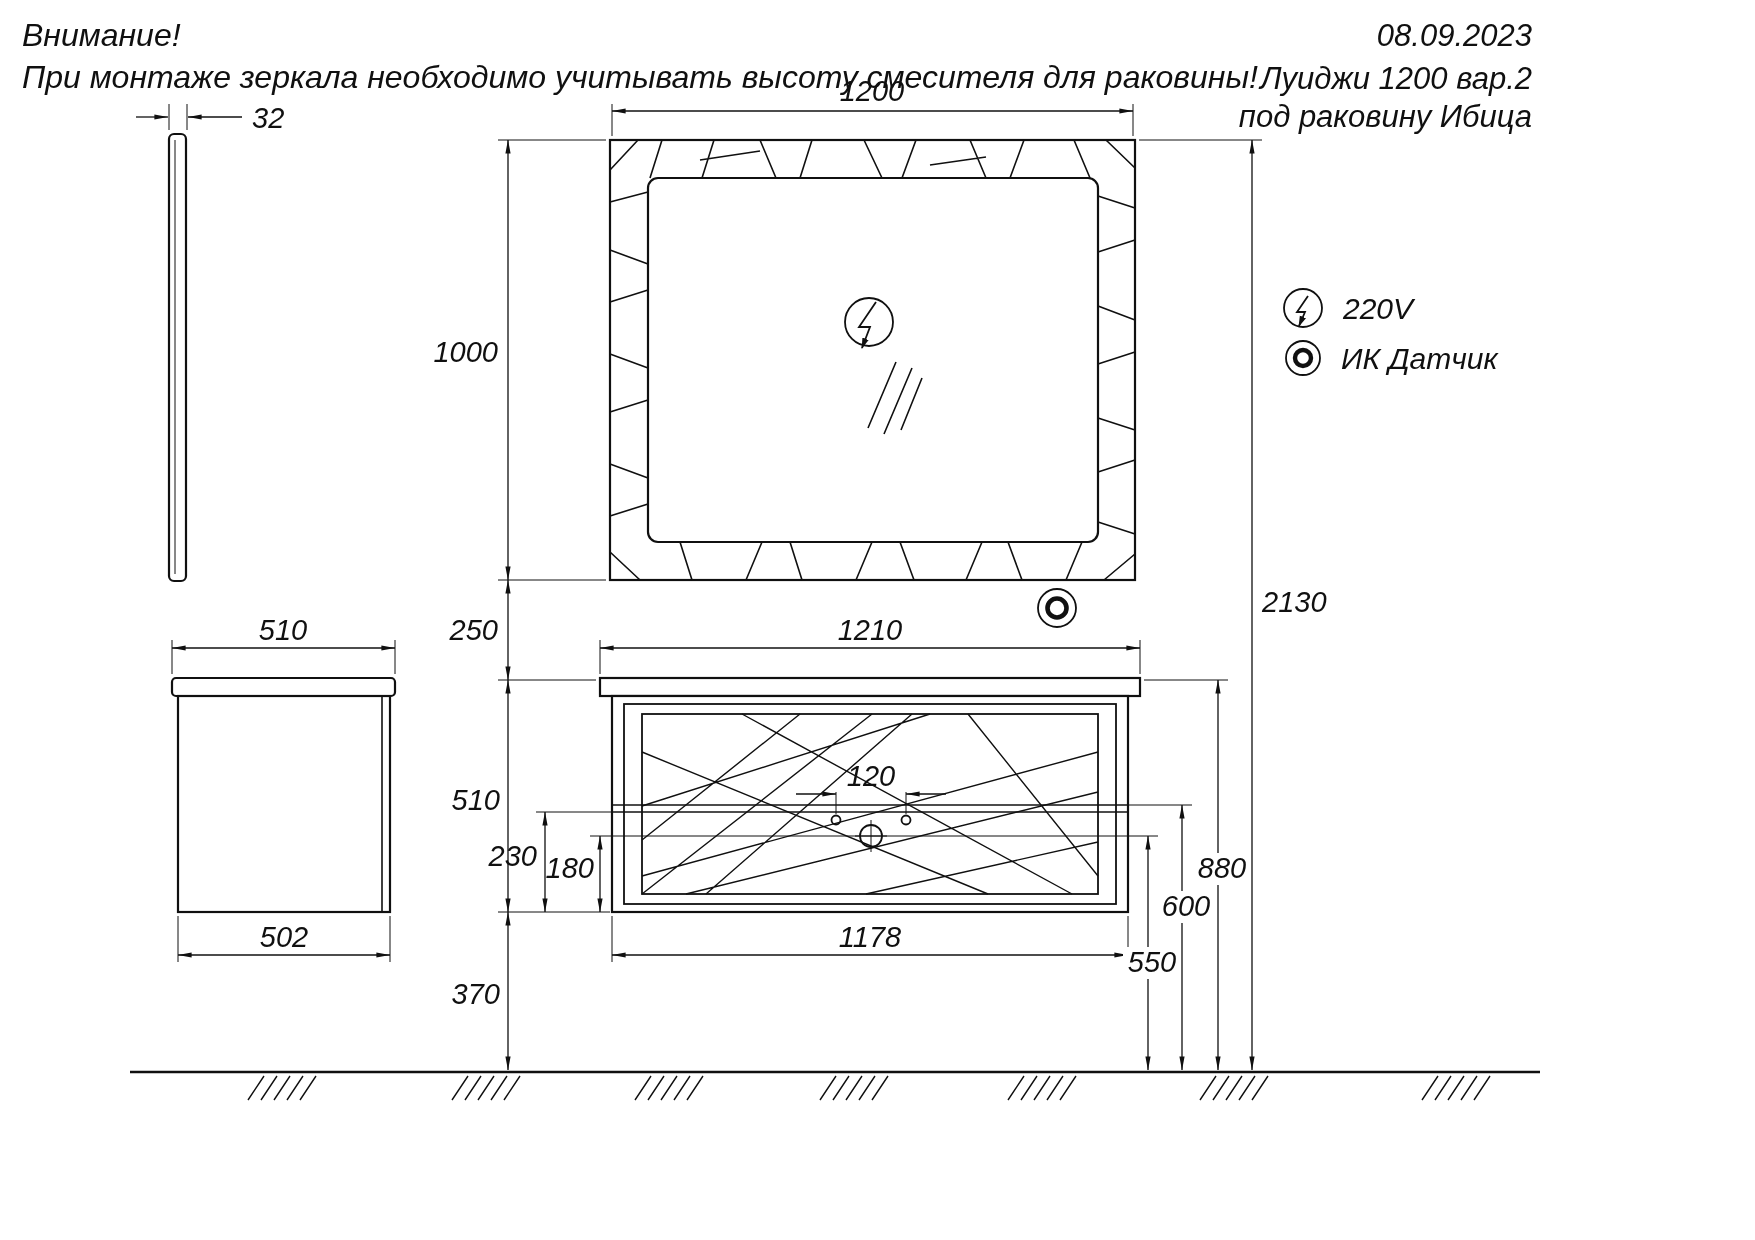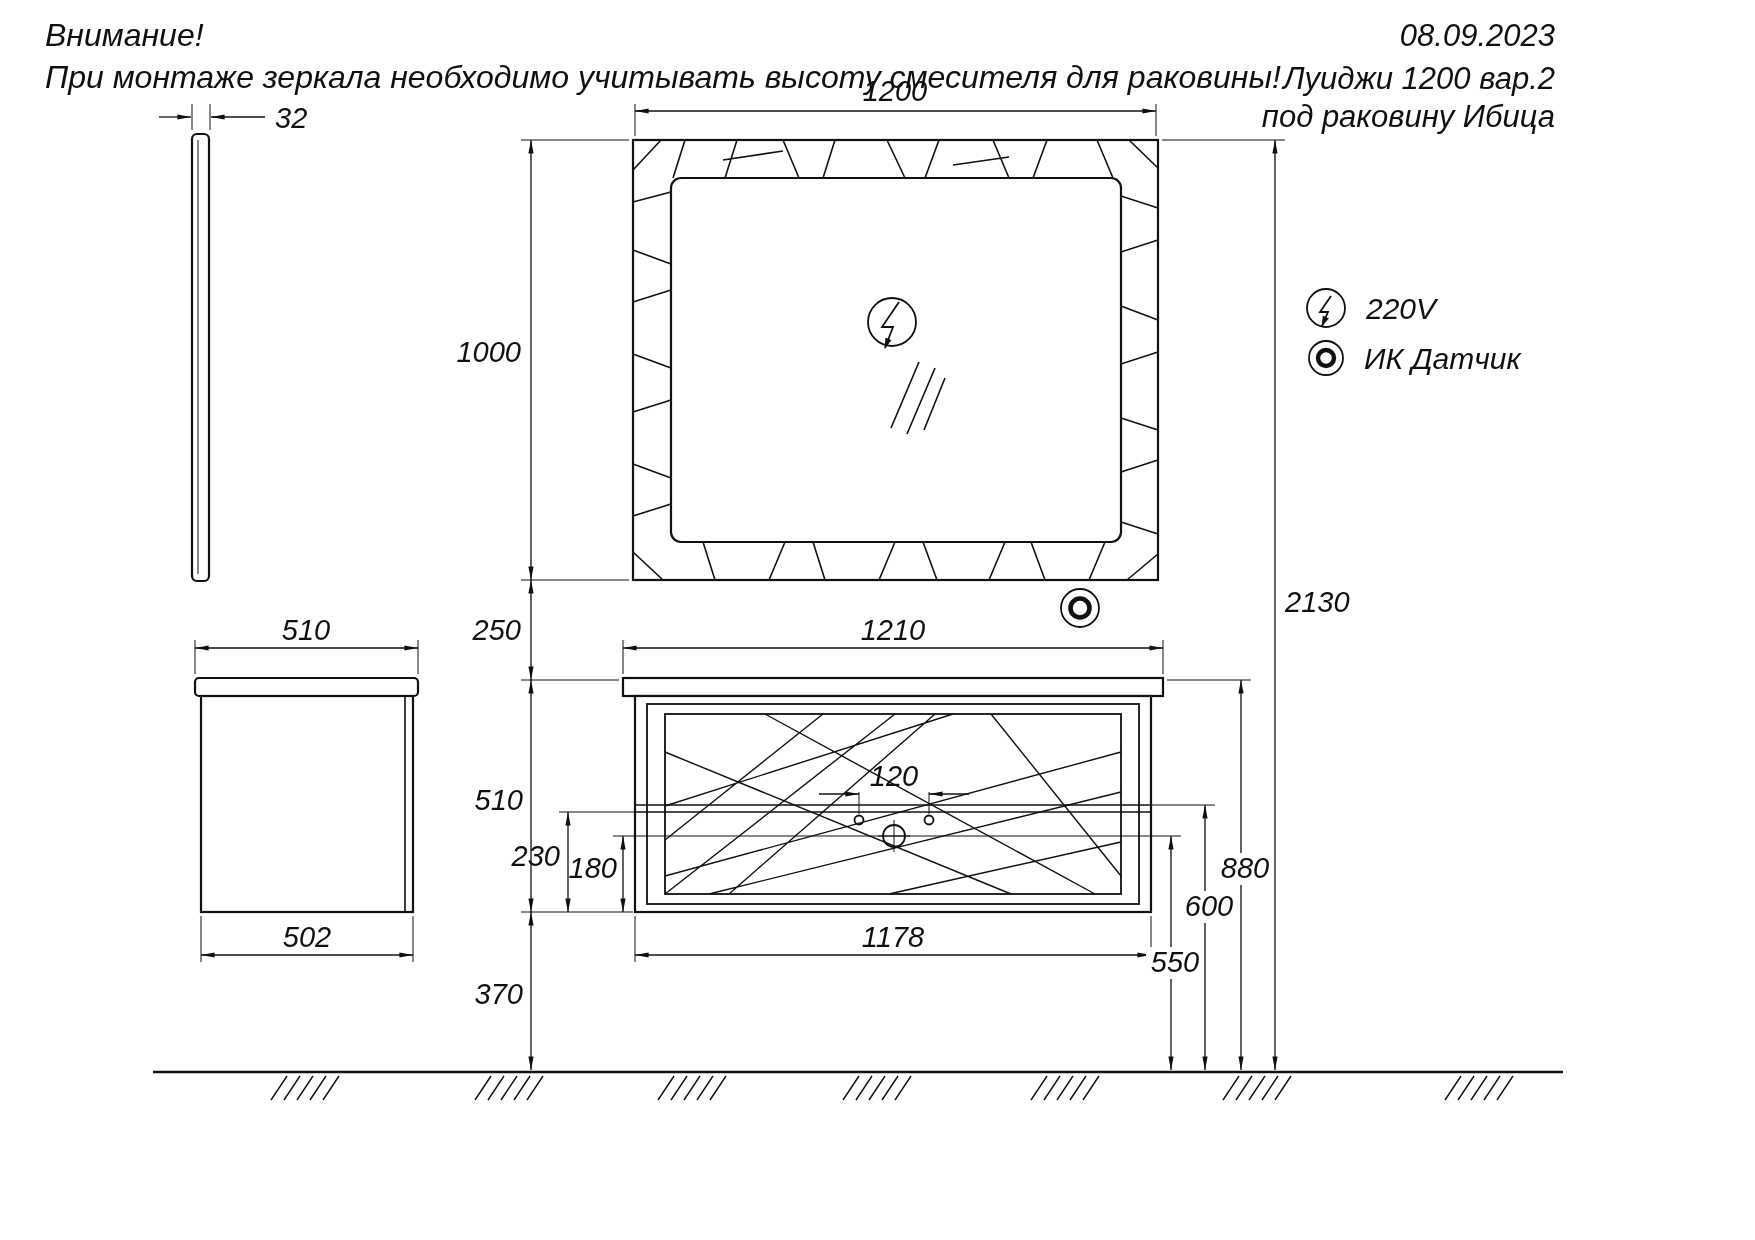--- a/index.html
+++ b/index.html
@@ -1,16 +1,16 @@
 <!DOCTYPE html>
 <html><head>
 <meta charset="utf-8">
 <style>
   html,body{margin:0;padding:0;background:#ffffff;}
-  .sheet{width:1449px;height:1240px;background:#fff;position:relative;font-family:"Liberation Sans",sans-serif;padding-left:23px;}
+  .sheet{width:1449px;height:1240px;background:#fff;position:relative;font-family:"Liberation Sans",sans-serif;}
   svg{display:block;}
   text{font-family:"Liberation Sans",sans-serif;font-style:italic;fill:#101010;}
   .dim{font-size:29px;}
   .note{font-size:32px;}
   .tb{font-size:31px;}
   .lg{font-size:30px;}
   .dl{stroke:#101010;stroke-width:1.3;fill:none;}
   .xl{stroke:#101010;stroke-width:1;fill:none;}
   .o{stroke:#101010;stroke-width:2.2;fill:#fff;}
   .on{stroke:#101010;stroke-width:1.8;fill:none;}

